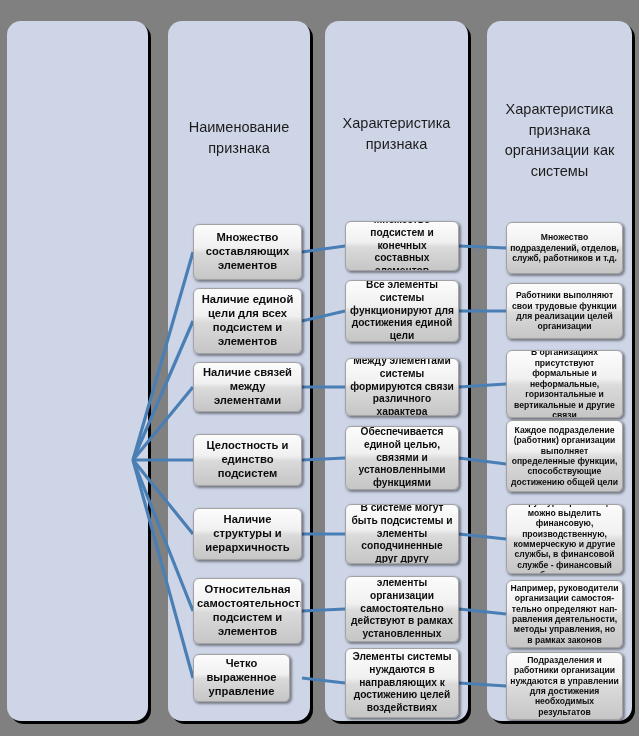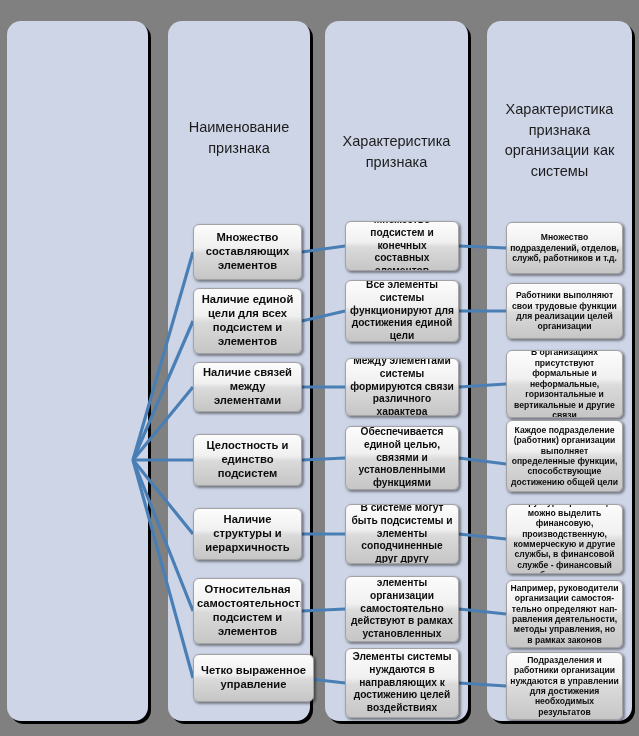--- a/index.html
+++ b/index.html
@@ -42,21 +42,21 @@
     left: 0;
     right: 0;
     text-align: center;
     font-size: 14.5px;
     color: #1c1c1c;
     line-height: 1.42;
     padding: 0 8px;
     box-sizing: border-box;
   }
   #header-1 { top: 96px; }
-  #header-2 { top: 110px; }
+  #header-2 { top: 92px; }
   #header-3 { top: 78px; }
 
   
   #connectors {
     position: absolute;
     left: 0; top: 0;
     width: 639px;
     height: 736px;
     pointer-events: none;
   }
@@ -161,21 +161,21 @@
       </div>
       <div class="node" style="left: 193px; top: 434px; width: 109px; height: 52px;">
         <span>Целостность и единство подсистем</span>
       </div>
       <div class="node" style="left: 193px; top: 508px; width: 109px; height: 52px;">
         <span>Наличие структуры и иерархичность</span>
       </div>
       <div class="node" style="left: 193px; top: 578px; width: 109px; height: 66px;">
         <span>Относительная самостоятельность подсистем и элементов</span>
       </div>
-      <div class="node" style="left: 193px; top: 654px; width: 121px; height: 48px;">
+      <div class="node" style="left: 193px; top: 654px; width: 97px; height: 48px;">
         <span>Четко выраженное управление</span>
       </div>
     </div>
   <div class="col2" id="col2">
       <div class="node" style="left: 345px; top: 221px; width: 114px; height: 50px;">
         <span>Множество подсистем и конечных составных элементов</span>
       </div>
       <div class="node" style="left: 345px; top: 280px; width: 114px; height: 62px;">
         <span>Все элементы системы функционируют для достижения единой цели</span>
       </div>

